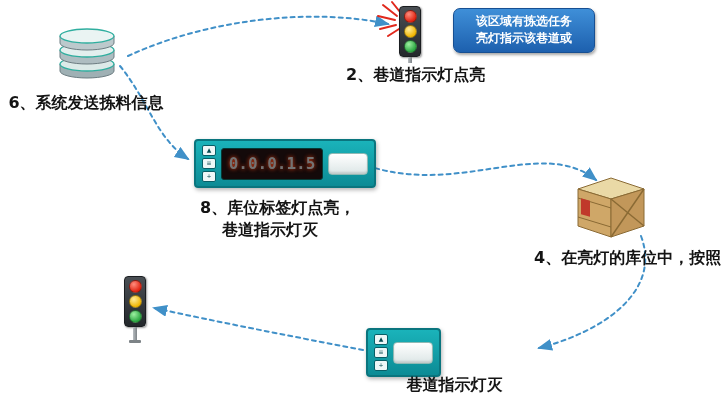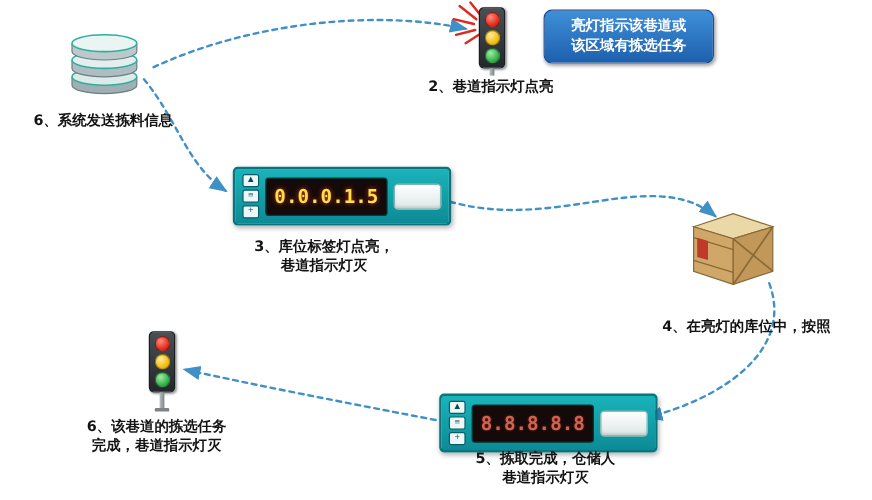--- a/index.html
+++ b/index.html
@@ -1,21 +1,21 @@
 <!DOCTYPE html>
 <html><head>
 <meta charset="utf-8">
 <style>
   html,body{margin:0;padding:0;background:#fff;}
   .stage{position:relative;width:727px;height:417px;background:#fff;overflow:hidden;
          font-family:"DejaVu Sans","Liberation Sans",sans-serif;}
   .abs{position:absolute;}
   svg.overlay{position:absolute;left:0;top:0;width:727px;height:417px;pointer-events:none;}
 
-  .label{position:absolute;font-size:12px;font-weight:700;color:#141414;
+  .label{position:absolute;font-size:16px;font-weight:700;color:#141414;
          text-align:center;line-height:1.35;white-space:nowrap;}
 
   
   .callout{position:absolute;left:453px;top:8px;width:128px;
            background:linear-gradient(180deg,#3f8fd8 0%,#1d60ae 100%);
            border:1px solid #174f92;border-radius:7px;color:#fff;
            font-size:12px;font-weight:700;text-align:center;line-height:1.45;
            padding:4px 6px;box-shadow:1px 2px 3px rgba(0,0,0,.35);}
 
   
@@ -38,21 +38,21 @@
           box-shadow:1px 2px 4px rgba(0,0,0,.3);}
   .btn-col{display:flex;flex-direction:column;gap:2px;}
   .mini-btn{width:12px;height:9px;background:#eef7f7;border:1px solid #085e66;
             border-radius:2px;font-size:6px;line-height:8px;text-align:center;
             color:#064a50;overflow:hidden;}
   .led-panel{background:#140a0a;border:1px solid #063a36;border-radius:3px;
              padding:3px 3px;min-width:94px;height:24px;display:flex;
              align-items:center;justify-content:center;}
   .led-text{font-family:"DejaVu Sans Mono","Liberation Mono",monospace;
             font-weight:700;font-size:16px;letter-spacing:0;
-            color:#fde047;text-shadow:0 0 4px rgba(255,70,20,.85);}
+            color:#737373;text-shadow:0 0 4px rgba(255,70,20,.85);}
   .led-text.dim{color:#d4604f;text-shadow:0 0 2px rgba(255,90,60,.45);}
   .confirm-btn{width:38px;height:20px;border-radius:4px;border:1px solid #8fb9b4;
                background:linear-gradient(180deg,#ffffff,#dce6e6);
                box-shadow:inset 0 -2px 2px rgba(0,0,0,.12);}
 </style>
 </head>
 <body>
 
 <div class="stage">
 
@@ -99,77 +99,69 @@
     <div class="tl-body">
       <span class="lamp red"></span>
       <span class="lamp yellow"></span>
       <span class="lamp green"></span>
     </div>
     <div class="tl-pole" style="height:6px"></div>
   </div>
   <div class="label" style="left:346px;top:64px;width:126px">2、巷道指示灯点亮</div>
 
   <div class="callout">
+    <div>该区域有拣选任务</div>
     <div>亮灯指示该巷道或</div>
-    <div>该区域有拣选任务</div>
   </div>
 
   <div class="device" style="left:194px;top:139px">
     <div class="btn-col">
       <div class="mini-btn">▲</div>
       <div class="mini-btn">≡</div>
       <div class="mini-btn">+</div>
     </div>
     <div class="led-panel">
       <span class="led-text">0.0.0.1.5</span>
     </div>
     <div class="confirm-btn"></div>
   </div>
   <div class="label" style="left:200px;top:197px;width:140px">
-    <div>3、库位标签灯点亮，</div>
+    <div>8、库位标签灯点亮，</div>
     <div>巷道指示灯灭</div>
   </div>
 
   <svg class="abs" style="left:570px;top:174px" width="80" height="66">
     <polygon points="8,15 41,4 74,15 41,25" fill="#ead9a6" stroke="#8a6a34" stroke-width="1"></polygon>
     <polygon points="8,15 8,52 41,63 41,25" fill="#cfa768" stroke="#8a6a34" stroke-width="1"></polygon>
     <polygon points="41,25 41,63 74,52 74,15" fill="#c2975a" stroke="#8a6a34" stroke-width="1"></polygon>
     <line x1="41" y1="25" x2="74" y2="52" stroke="#8a6a34" stroke-width="1.4"></line>
     <line x1="74" y1="15" x2="41" y2="63" stroke="#8a6a34" stroke-width="1.4"></line>
     <line x1="8" y1="24" x2="41" y2="34" stroke="#8a6a34" stroke-width="1"></line>
     <line x1="8" y1="43" x2="41" y2="53" stroke="#8a6a34" stroke-width="1"></line>
     <rect x="11" y="27" width="9" height="16" fill="#c0392b" transform="skewY(16) translate(0,-6)"></rect>
   </svg>
-  <div class="label" style="left:534px;top:264px;width:176px">
+  <div class="label" style="left:534px;top:247px;width:176px">
     <div>4、在亮灯的库位中，按照</div>
   </div>
 
   <div class="device" style="left:366px;top:328px">
     <div class="btn-col">
       <div class="mini-btn">▲</div>
       <div class="mini-btn">≡</div>
       <div class="mini-btn">+</div>
     </div>
-    <div class="led-panel">
-      <span class="led-text dim">8.8.8.8.8</span>
-    </div>
     <div class="confirm-btn"></div>
   </div>
   <div class="label" style="left:382px;top:374px;width:145px">
-    <div>5、拣取完成，仓储人</div>
     <div>巷道指示灯灭</div>
   </div>
 
   <div class="tl" style="left:124px;top:276px">
     <div class="tl-body">
       <span class="lamp red"></span>
       <span class="lamp yellow"></span>
       <span class="lamp green"></span>
     </div>
     <div class="tl-pole"></div>
     <div class="tl-base"></div>
   </div>
-  <div class="label" style="left:58px;top:347px;width:145px">
-    <div>6、该巷道的拣选任务</div>
-    <div>完成，巷道指示灯灭</div>
-  </div>
 
 </div>
 
 </body></html>

